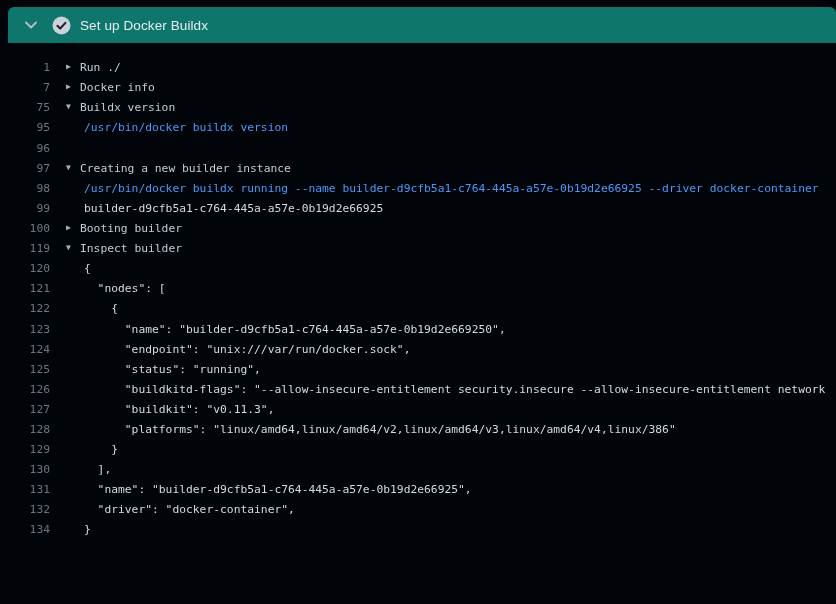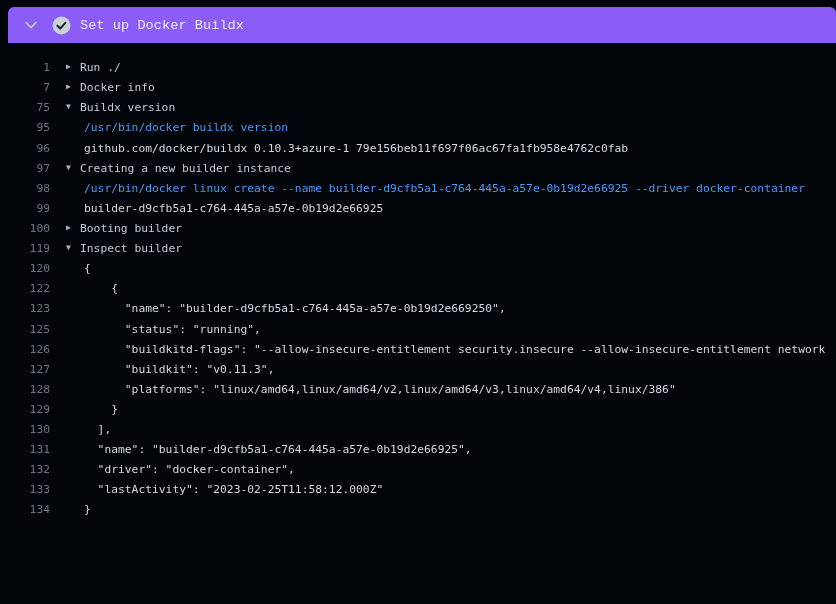--- a/index.html
+++ b/index.html
@@ -4,26 +4,25 @@
 <style>
   * { margin:0; padding:0; box-sizing:border-box; }
   html,body { width:836px; height:604px; overflow:hidden; }
   body {
     background:#010409;
     font-family:"Liberation Sans","DejaVu Sans",sans-serif;
     position:relative;
   }
   .step-header {
     position:absolute; left:8px; top:7px; right:0; height:36px;
-    background:#8b5cf6;
+    background:#0f766e;
     border-radius:6px 6px 0 0;
     display:flex; align-items:center;
     padding:0 8px;
     cursor:pointer;
-    font-family:Liberation Mono, monospace;
   }
   .chev { width:30px; height:30px; display:flex; align-items:center; justify-content:center; border-radius:4px; }
   .chev svg { display:block; }
   .status { width:30px; height:30px; display:flex; align-items:center; justify-content:center; }
   .step-title {
     color:#e6edf3; font-size:13.5px; font-weight:500; margin-left:4px;
     letter-spacing:.1px;
   }
   .log {
     position:absolute; left:0; top:43px; right:0; bottom:0;
@@ -62,32 +61,33 @@
     </svg>
   </span>
   <span class="step-title">Set up Docker Buildx</span>
 </div>
 
 <div class="log" id="log">
     <div class="line group"><span class="ln">1</span><span class="lc"><span class="arrow">▶</span><span>Run ./</span></span></div>
     <div class="line group"><span class="ln">7</span><span class="lc"><span class="arrow">▶</span><span>Docker info</span></span></div>
     <div class="line group"><span class="ln">75</span><span class="lc"><span class="arrow">▼</span><span>Buildx version</span></span></div>
     <div class="line command"><span class="ln">95</span><span class="lc">/usr/bin/docker buildx version</span></div>
-    <div class="line output"><span class="ln">96</span><span class="lc">github.com/docker/buildx 0.10.3+azure-1 79e156beb11f697f06ac67fa1fb958e4762c0fab</span></div>
+    <div class="line output"><span class="ln">96</span></div>
     <div class="line group"><span class="ln">97</span><span class="lc"><span class="arrow">▼</span><span>Creating a new builder instance</span></span></div>
-    <div class="line command"><span class="ln">98</span><span class="lc">/usr/bin/docker linux create --name builder-d9cfb5a1-c764-445a-a57e-0b19d2e66925 --driver docker-container</span></div>
+    <div class="line command"><span class="ln">98</span><span class="lc">/usr/bin/docker buildx running --name builder-d9cfb5a1-c764-445a-a57e-0b19d2e66925 --driver docker-container</span></div>
     <div class="line output"><span class="ln">99</span><span class="lc">builder-d9cfb5a1-c764-445a-a57e-0b19d2e66925</span></div>
     <div class="line group"><span class="ln">100</span><span class="lc"><span class="arrow">▶</span><span>Booting builder</span></span></div>
     <div class="line group"><span class="ln">119</span><span class="lc"><span class="arrow">▼</span><span>Inspect builder</span></span></div>
     <div class="line output"><span class="ln">120</span><span class="lc">{</span></div>
+    <div class="line output"><span class="ln">121</span><span class="lc">  "nodes": [</span></div>
     <div class="line output"><span class="ln">122</span><span class="lc">    {</span></div>
     <div class="line output"><span class="ln">123</span><span class="lc">      "name": "builder-d9cfb5a1-c764-445a-a57e-0b19d2e669250",</span></div>
+    <div class="line output"><span class="ln">124</span><span class="lc">      "endpoint": "unix:///var/run/docker.sock",</span></div>
     <div class="line output"><span class="ln">125</span><span class="lc">      "status": "running",</span></div>
     <div class="line output"><span class="ln">126</span><span class="lc">      "buildkitd-flags": "--allow-insecure-entitlement security.insecure --allow-insecure-entitlement network</span></div>
     <div class="line output"><span class="ln">127</span><span class="lc">      "buildkit": "v0.11.3",</span></div>
     <div class="line output"><span class="ln">128</span><span class="lc">      "platforms": "linux/amd64,linux/amd64/v2,linux/amd64/v3,linux/amd64/v4,linux/386"</span></div>
     <div class="line output"><span class="ln">129</span><span class="lc">    }</span></div>
     <div class="line output"><span class="ln">130</span><span class="lc">  ],</span></div>
     <div class="line output"><span class="ln">131</span><span class="lc">  "name": "builder-d9cfb5a1-c764-445a-a57e-0b19d2e66925",</span></div>
     <div class="line output"><span class="ln">132</span><span class="lc">  "driver": "docker-container",</span></div>
-    <div class="line output"><span class="ln">133</span><span class="lc">  "lastActivity": "2023-02-25T11:58:12.000Z"</span></div>
     <div class="line output"><span class="ln">134</span><span class="lc">}</span></div>
   </div>
 
 </body></html>

